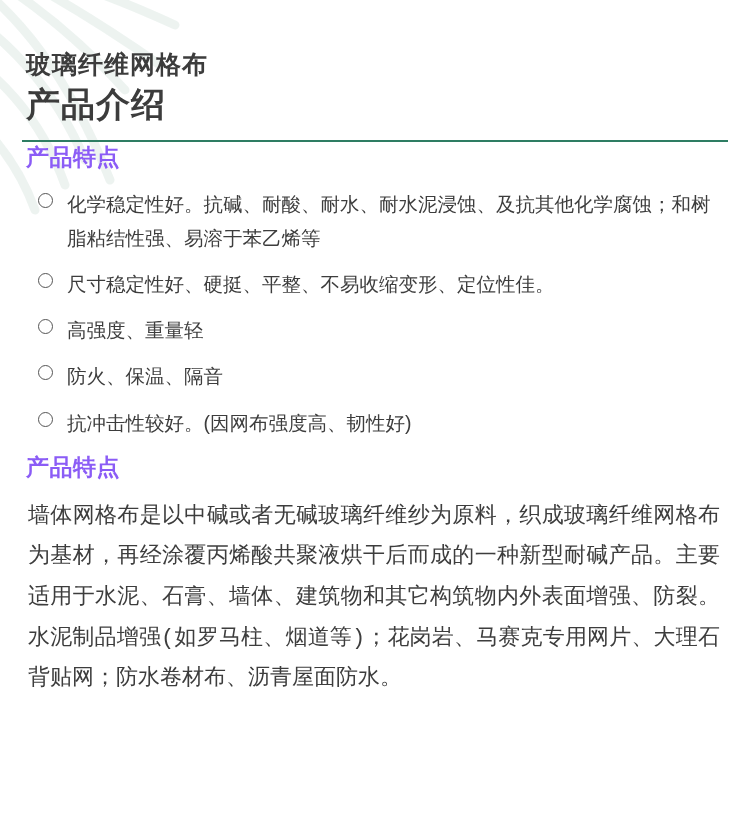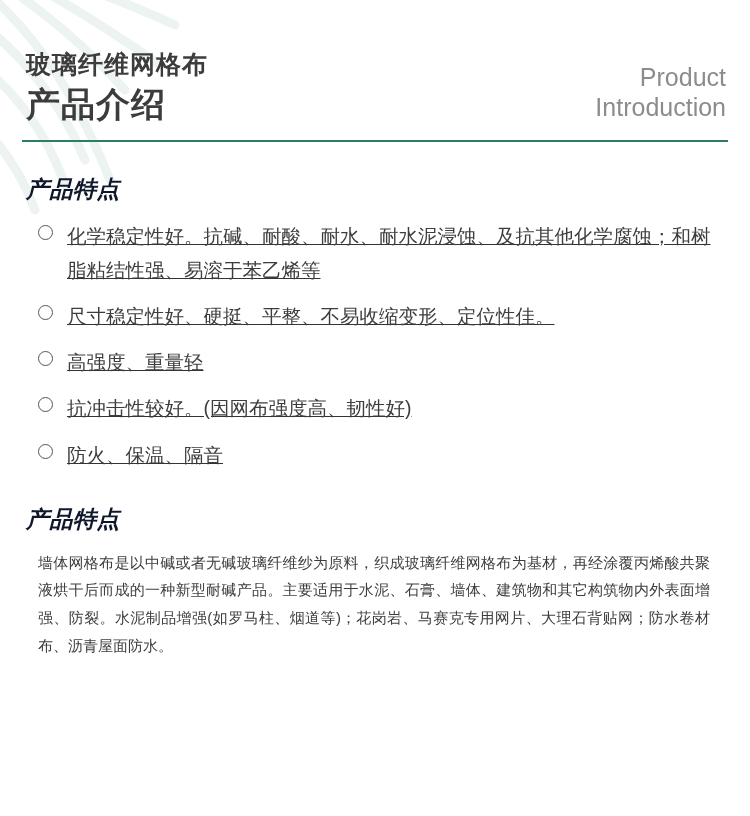--- a/index.html
+++ b/index.html
@@ -35,21 +35,20 @@
     padding: 0 22px;
   }
 
   
   .header {
     position: relative;
     padding-top: 48px;
     padding-bottom: 14px;
     border-bottom: 2px solid #2e7d63;
     display: flex;
-    align-items: flex-end;
     justify-content: space-between;
   }
   .header-left {
     padding-left: 4px;
   }
   .title-cn-small {
     font-size: 25px;
     font-weight: bold;
     color: #3c3c3c;
     letter-spacing: 1px;
@@ -73,61 +72,59 @@
   }
   .header-right div { white-space: nowrap; }
 
   
   .section {
     padding-left: 4px;
   }
   .section-title {
     font-size: 23px;
     font-weight: bold;
-    color: #0f172a;
-    margin-top: 32px;
+    color: #8b5cf6;
     margin-bottom: 14px;
     letter-spacing: 0.5px;
-    font-style: italic;
   }
 
   .bullet-list {
     list-style: none;
     margin: 0;
     padding: 0 10px 0 12px;
   }
   .bullet-item {
     display: flex;
     align-items: flex-start;
     margin-bottom: 12px;
-    text-decoration: underline;
   }
   .bullet-mark {
     flex: 0 0 auto;
     width: 15px;
     height: 15px;
     border: 1.6px solid #555555;
     border-radius: 50%;
     margin-top: 6px;
     margin-right: 14px;
   }
   .bullet-text {
     font-size: 19.5px;
     line-height: 1.75;
     color: #3d3d3d;
     flex: 1;
   }
 
   .body-paragraph {
-    font-size: 15px;
+    font-size: 22px;
     line-height: 1.85;
     color: #3d3d3d;
     text-align: justify;
     padding-right: 6px;
-    margin: 12px;
+    margin: 2px;
+    font-family: Liberation Mono, monospace;
   }
 </style>
 </head>
 <body>
 
 <svg class="leaf-deco" viewBox="0 0 230 290" xmlns="http://www.w3.org/2000/svg">
   <g fill="none" stroke="#dfeae5" stroke-width="9" stroke-linecap="round">
     <path d="M-10 -5 C 60 40, 110 110, 150 210"></path>
     <path d="M10 10 C 20 60, 30 110, 25 175"></path>
     <path d="M20 0 C 70 30, 120 70, 165 120"></path>
@@ -139,48 +136,44 @@
   </g>
 </svg>
 
 <div class="page">
 
   <div class="header">
     <div class="header-left">
       <div class="title-cn-small">玻璃纤维网格布</div>
       <div class="title-cn-big">产品介绍</div>
     </div>
-    <div class="header-right">
-      <div>Product</div>
-      <div>Introduction</div>
-    </div>
   </div>
 
   <div class="section">
     <div class="section-title">产品特点</div>
     <ul class="bullet-list">
       <li class="bullet-item">
         <span class="bullet-mark"></span>
         <span class="bullet-text">化学稳定性好。抗碱、耐酸、耐水、耐水泥浸蚀、及抗其他化学腐蚀；和树脂粘结性强、易溶于苯乙烯等</span>
       </li>
       <li class="bullet-item">
         <span class="bullet-mark"></span>
         <span class="bullet-text">尺寸稳定性好、硬挺、平整、不易收缩变形、定位性佳。</span>
       </li>
       <li class="bullet-item">
         <span class="bullet-mark"></span>
         <span class="bullet-text">高强度、重量轻</span>
       </li>
       <li class="bullet-item">
         <span class="bullet-mark"></span>
-        <span class="bullet-text">抗冲击性较好。(因网布强度高、韧性好)</span>
+        <span class="bullet-text">防火、保温、隔音</span>
       </li>
       <li class="bullet-item">
         <span class="bullet-mark"></span>
-        <span class="bullet-text">防火、保温、隔音</span>
+        <span class="bullet-text">抗冲击性较好。(因网布强度高、韧性好)</span>
       </li>
     </ul>
   </div>
 
   <div class="section">
     <div class="section-title">产品特点</div>
     <p class="body-paragraph">墙体网格布是以中碱或者无碱玻璃纤维纱为原料，织成玻璃纤维网格布为基材，再经涂覆丙烯酸共聚液烘干后而成的一种新型耐碱产品。主要适用于水泥、石膏、墙体、建筑物和其它构筑物内外表面增强、防裂。水泥制品增强(如罗马柱、烟道等)；花岗岩、马赛克专用网片、大理石背贴网；防水卷材布、沥青屋面防水。</p>
   </div>
 
 </div>

